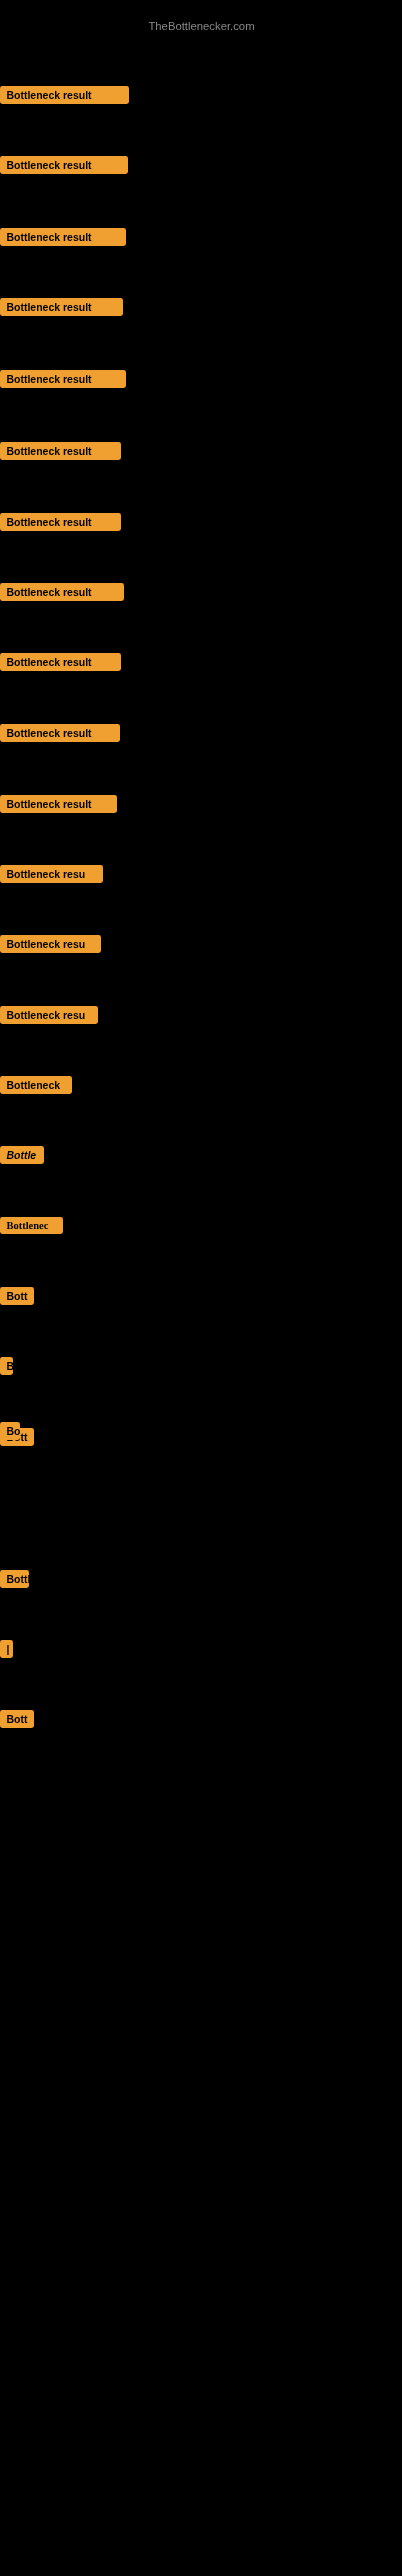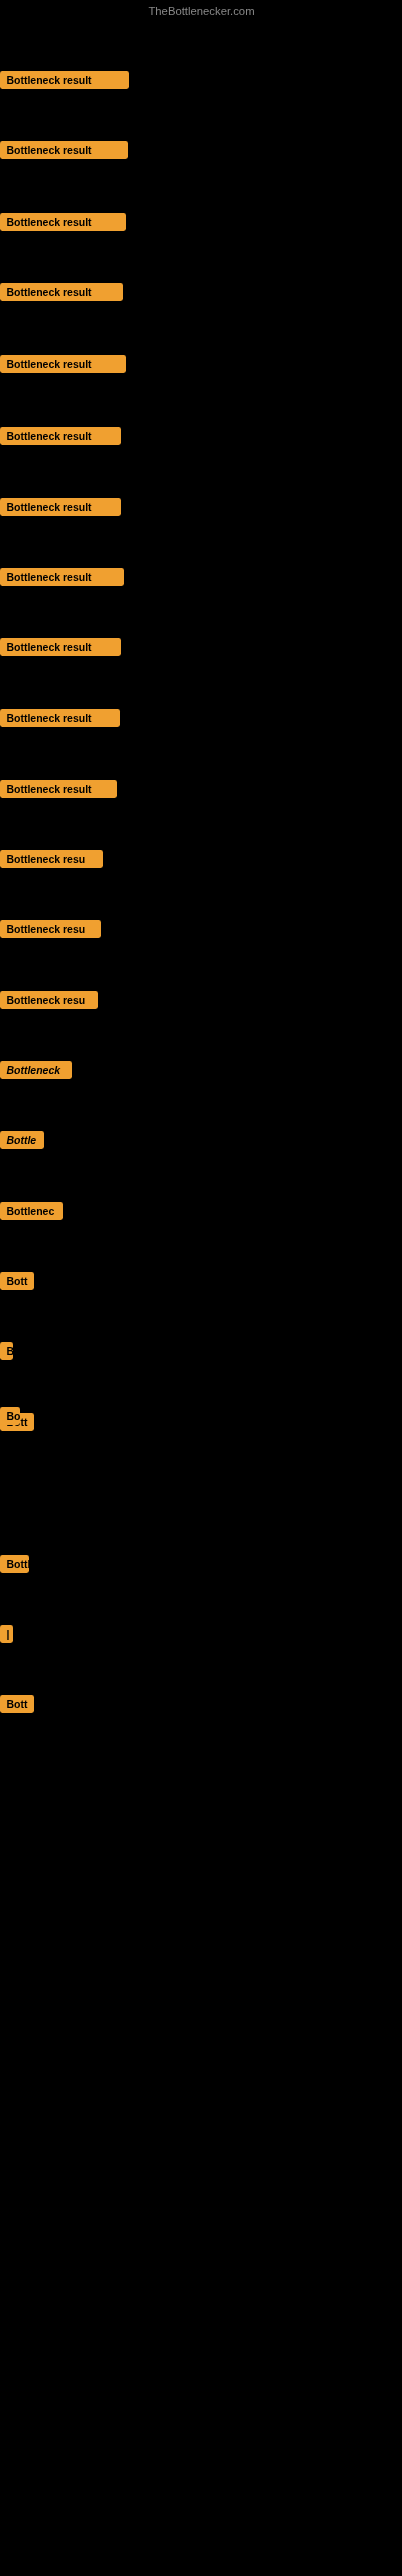--- a/index.html
+++ b/index.html
@@ -13,20 +13,21 @@
       background-color: #000000;
       font-family: Arial, sans-serif;
       position: relative;
     }
     .site-title {
       text-align: center;
       color: #888888;
       font-size: 11.3px;
       padding: 4.8px 0 8px 0;
       background: #000;
+      margin-top: 15px;
     }
     .bottleneck-badge {
       display: inline-block;
       background-color: #f0a030;
       color: #000;
       font-size: 10.5px;
       font-weight: bold;
       padding: 3.2px 6.4px;
       border-radius: 2.4px;
       white-space: nowrap;
@@ -50,23 +51,23 @@
     <div class="badge-row" style="top: 330px; left: 0px;"><span class="bottleneck-badge" style="max-width: 134px; width: 126px;">Bottleneck result</span></div>
     <div class="badge-row" style="top: 402px; left: 0px;"><span class="bottleneck-badge" style="max-width: 129px; width: 121px;">Bottleneck result</span></div>
     <div class="badge-row" style="top: 473px; left: 0px;"><span class="bottleneck-badge" style="max-width: 129px; width: 121px;">Bottleneck result</span></div>
     <div class="badge-row" style="top: 543px; left: 0px;"><span class="bottleneck-badge" style="max-width: 132px; width: 124px;">Bottleneck result</span></div>
     <div class="badge-row" style="top: 613px; left: 0px;"><span class="bottleneck-badge" style="max-width: 129px; width: 121px;">Bottleneck result</span></div>
     <div class="badge-row" style="top: 684px; left: 0px;"><span class="bottleneck-badge" style="max-width: 128px; width: 120px;">Bottleneck result</span></div>
     <div class="badge-row" style="top: 755px; left: 0px;"><span class="bottleneck-badge" style="max-width: 125px; width: 117px;">Bottleneck result</span></div>
     <div class="badge-row" style="top: 825px; left: 0px;"><span class="bottleneck-badge" style="max-width: 111px; width: 103px;">Bottleneck resu</span></div>
     <div class="badge-row" style="top: 895px; left: 0px;"><span class="bottleneck-badge" style="max-width: 109px; width: 101px;">Bottleneck resu</span></div>
     <div class="badge-row" style="top: 966px; left: 0px;"><span class="bottleneck-badge" style="max-width: 106px; width: 98px;">Bottleneck resu</span></div>
-    <div class="badge-row" style="top: 1036px; left: 0px;"><span class="bottleneck-badge" style="max-width: 81px; width: 72px; font-style: italic;">Bottleneck</span></div>
+    <div class="badge-row" style="top: 1036px; left: 0px;"><span class="bottleneck-badge" style="max-width: 81px; width: 72px;">Bottleneck</span></div>
     <div class="badge-row" style="top: 1106px; left: 0px;"><span class="bottleneck-badge" style="max-width: 52px; width: 44px; font-style: italic;">Bottle</span></div>
-    <div class="badge-row" style="top: 1177px; left: 0px;"><span class="bottleneck-badge" style="max-width: 71px; width: 63px;">Bottlenec</span></div>
+    <div class="badge-row" style="top: 1177px; left: 0px;"><span class="bottleneck-badge" style="max-width: 71px; width: 63px; font-family: Liberation Serif, serif;">Bottlenec</span></div>
     <div class="badge-row" style="top: 1247px; left: 0px;"><span class="bottleneck-badge" style="max-width: 42px; width: 34px;">Bott</span></div>
     <div class="badge-row" style="top: 1317px; left: 0px;"><span class="bottleneck-badge" style="max-width: 21px; width: 13px;">B</span></div>
     <div class="badge-row" style="top: 1388px; left: 0px;"><span class="bottleneck-badge" style="max-width: 42px; width: 34px;">Bott</span></div>
     <div class="badge-row" style="top: 1382px; left: 0px;"><span class="bottleneck-badge" style="max-width: 28px; width: 20px;">Bo</span></div>
     <div class="badge-row" style="top: 1530px; left: 0px;"><span class="bottleneck-badge" style="max-width: 58px; width: 29px;">Bottlen</span></div>
     <div class="badge-row" style="top: 1600px; left: 0px;"><span class="bottleneck-badge" style="max-width: 16px; width: 8px;">|</span></div>
     <div class="badge-row" style="top: 1670px; left: 0px;"><span class="bottleneck-badge" style="max-width: 42px; width: 34px;">Bott</span></div>
   </div>
 
 

